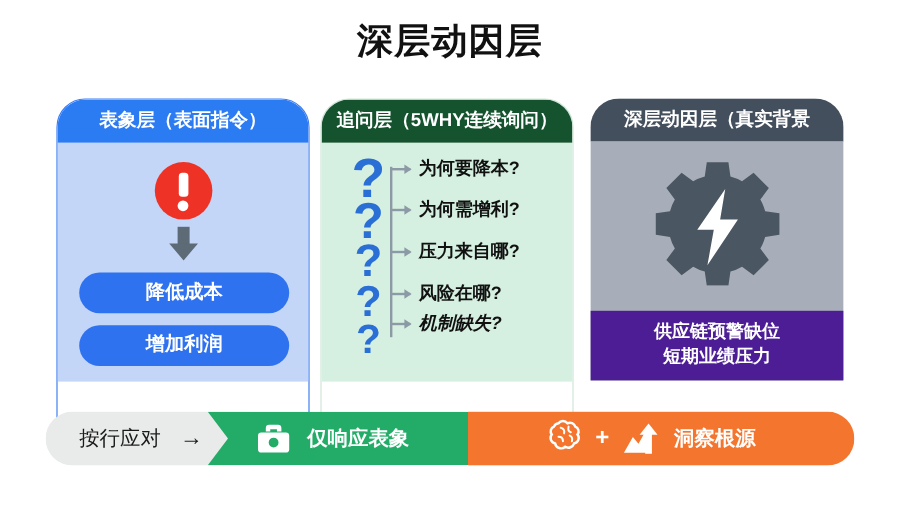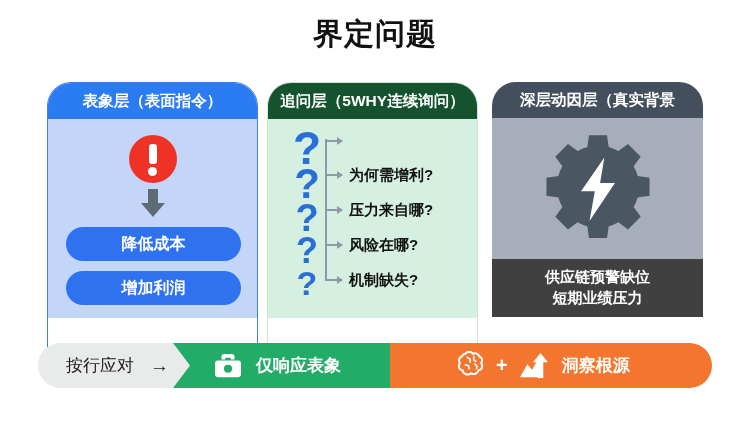--- a/index.html
+++ b/index.html
@@ -204,41 +204,41 @@
     font-size: 15px;
     font-weight: bold;
     color: #111111;
     white-space: nowrap;
     line-height: 20px;
   }
   #why-0 { top: 12px; }
   #why-1 { top: 46px; }
   #why-2 { top: 81px; text-align: right; }
   #why-3 { top: 116px; }
-  #why-4 { top: 151px; }
+  #why-4 { top: 141px; font-style: italic; }
 
   
   #panel-root { left: 492px; width: 211px; }
   #panel-root .panel-head { background: #444f5e; text-align: center; }
   #panel-root .panel-body { background: #a7aeb9; }
 
   .gear-wrap {
     position: absolute;
     left: 50%;
     margin-left: -53px;
     top: 14px;
     width: 106px;
     height: 106px;
   }
   .root-footer {
     position: absolute;
     left: 0;
     bottom: 0;
     width: 100%;
-    background: #404040;
+    background: #4c1d95;
     padding: 7px 0 9px 0;
     text-align: center;
   }
   .root-footer div {
     color: #ffffff;
     font-size: 15px;
     font-weight: bold;
     line-height: 21px;
   }
 
@@ -302,21 +302,21 @@
     font-size: 20px;
     font-weight: bold;
     color: #ffffff;
     margin: 0 9px;
   }
   .icon-gap { margin-right: 13px; display: flex; align-items: center; }
 </style>
 </head>
 <body>
 
-<div class="page-title">界定问题</div>
+<div class="page-title">深层动因层</div>
 
 <div class="panels">
 
   <div class="panel" id="panel-surface">
     <div class="panel-head">表象层（表面指令）</div>
     <div class="panel-body">
 
       <div class="alert-circle">
         <div class="bang-stem"></div>
         <div class="bang-dot"></div>
@@ -341,20 +341,21 @@
         <div class="qmark" id="qm-1">?</div>
         <div class="qmark" id="qm-2">?</div>
         <div class="qmark" id="qm-3">?</div>
         <div class="qmark" id="qm-4">?</div>
       </div>
 
       <div class="why-spine"></div>
 
       <div class="why-row" id="why-0">
         <div class="tick"></div>
+        <div class="why-text">为何要降本?</div>
       </div>
       <div class="why-row" id="why-1">
         <div class="tick"></div>
         <div class="why-text">为何需增利?</div>
       </div>
       <div class="why-row" id="why-2">
         <div class="tick"></div>
         <div class="why-text">压力来自哪?</div>
       </div>
       <div class="why-row" id="why-3">

